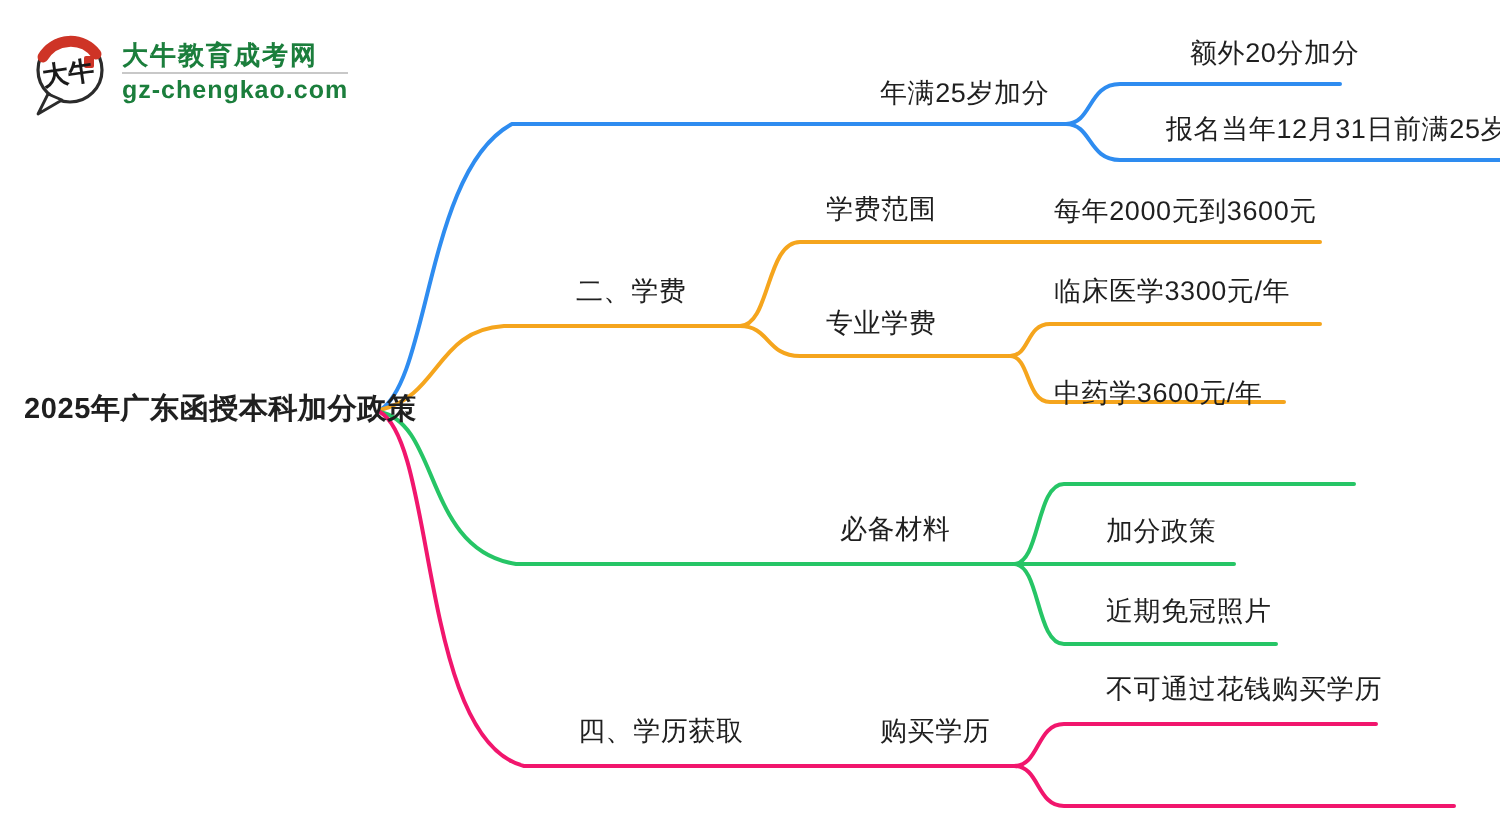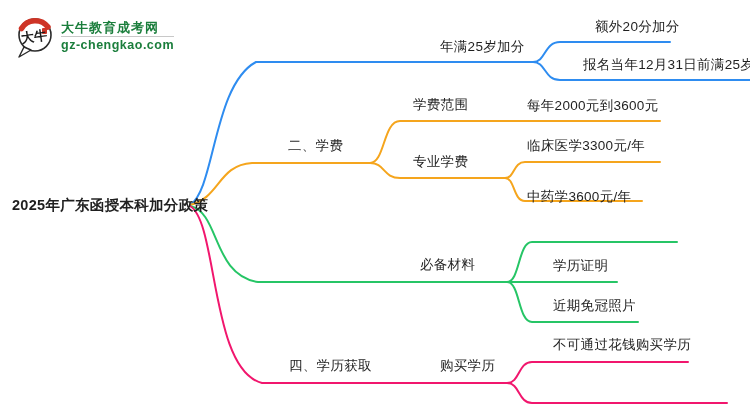--- a/index.html
+++ b/index.html
@@ -63,20 +63,20 @@
   <div class="node-label" style="left:583px;top:57px;">报名当年12月31日前满25岁</div>
 
   <div class="node-label" style="left:288px;top:138px;">二、学费</div>
   <div class="node-label" style="left:413px;top:97px;">学费范围</div>
   <div class="node-label" style="left:527px;top:98px;">每年2000元到3600元</div>
   <div class="node-label" style="left:413px;top:154px;">专业学费</div>
   <div class="node-label" style="left:527px;top:138px;text-align:center;">临床医学3300元/年</div>
   <div class="node-label" style="left:527px;top:189px;">中药学3600元/年</div>
 
   <div class="node-label" style="left:420px;top:257px;">必备材料</div>
-  <div class="node-label" style="left:553px;top:258px;">学历证明</div>
+  <div class="node-label" style="left:553px;top:258px;">加分政策</div>
   <div class="node-label" style="left:289px;top:358px;">四、学历获取</div>
 
   <div class="node-label" style="left:553px;top:298px;">近期免冠照片</div>
   <div class="node-label" style="left:440px;top:358px;">购买学历</div>
   <div class="node-label" style="left:553px;top:337px;">不可通过花钱购买学历</div>
 
 </div>
 
 </body></html>

